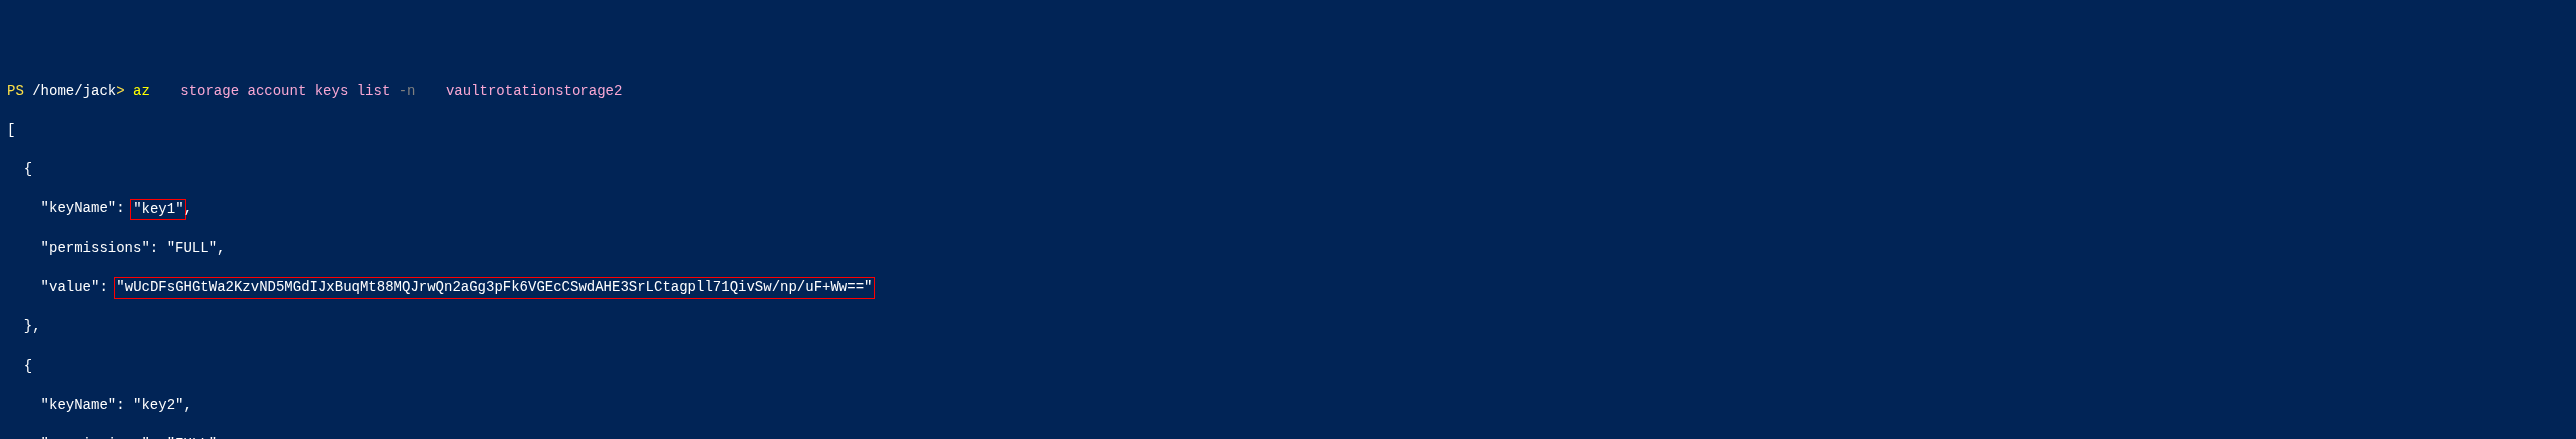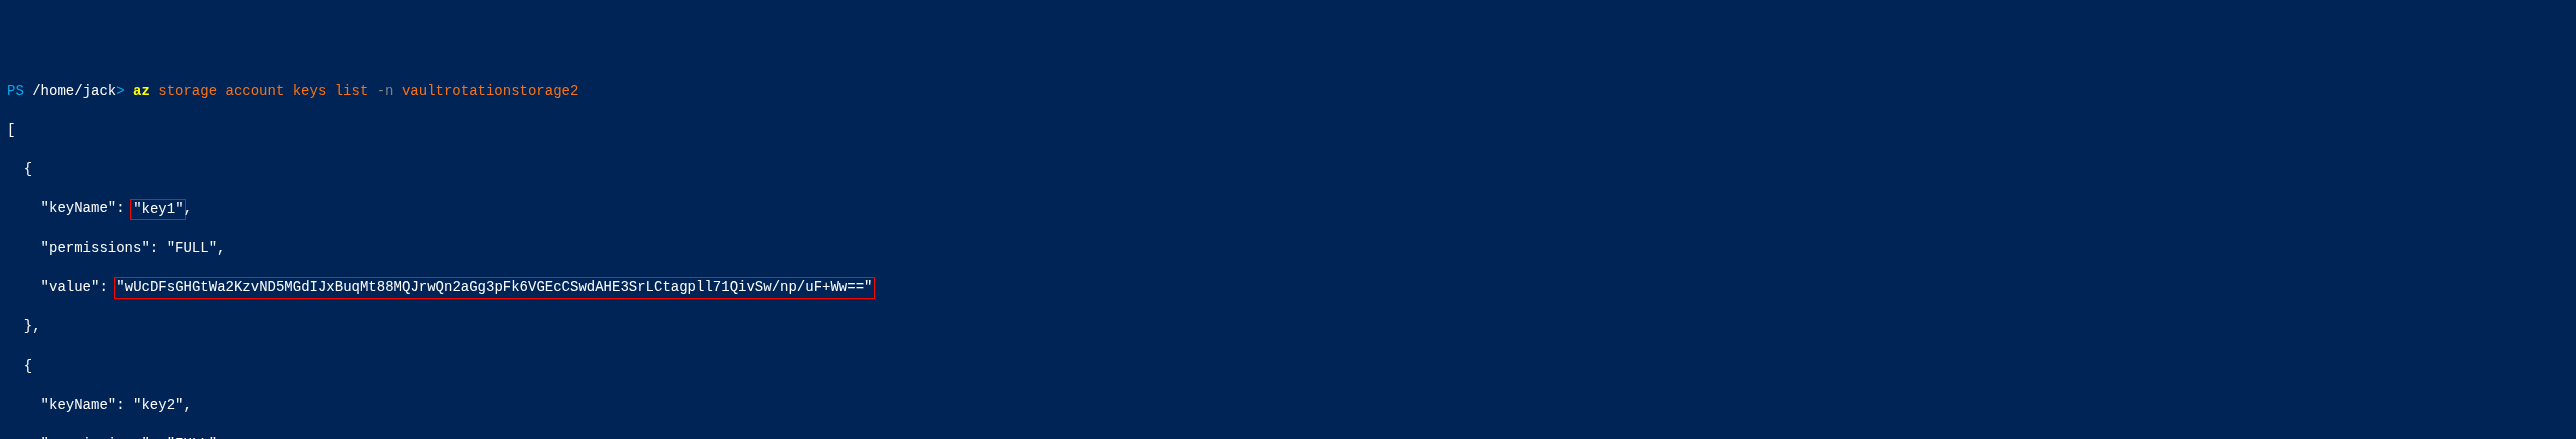--- a/index.html
+++ b/index.html
@@ -13,32 +13,32 @@
       font-family: 'Consolas', 'Courier New', monospace;
       font-size: 14px;
       line-height: 1.4;
       padding: 3.5px 7px;
       white-space: pre;
       width: 2576px;
       height: 440px;
       overflow: hidden;
     }
     .prompt-ps {
-      color: #0ea5e9;
+      color: #fde047;
     }
     .prompt-path {
       color: #ffffff;
       text-align: right;
     }
     .cmd-az {
       color: #ffff00;
-      font-weight: bold;
     }
     .cmd-args {
-      color: #f97316;
+      color: #f9a8d4;
+      margin-left: 22px;
     }
     .cmd-flag {
       color: #808080;
     }
     .json-output {
       color: #ffffff;
     }
     .highlight-box {
       border: 0.9px solid #ff0000;
       padding: 0 1.7px;

